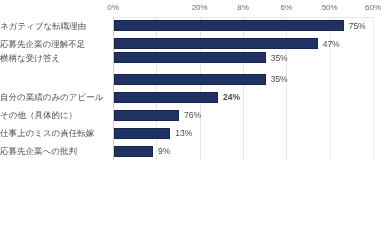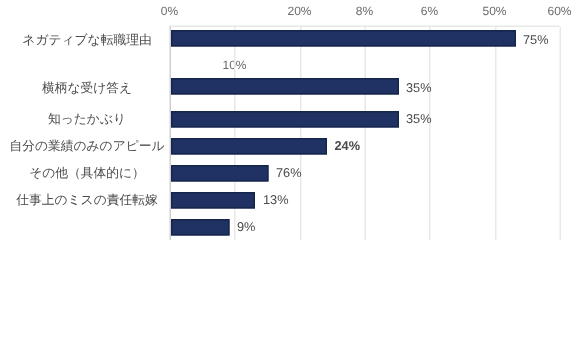--- a/index.html
+++ b/index.html
@@ -70,21 +70,21 @@
     left: 0;
     width: 384px;
     height: 17.875px;
     display: flex;
     align-items: center;
   }
   .cat-label {
     position: absolute;
     left: 0;
     width: 116px;
-    text-align: center;
+    text-align: left;
     font-size: 8.5px;
     color: #4a4a4a;
     white-space: nowrap;
     line-height: 1;
   }
   .bar {
     position: absolute;
     left: 114px;
     height: 11px;
     background: #1f3263;
@@ -122,44 +122,49 @@
       <div class="gridline" style="left: 215.667px;"></div>
       <div class="gridline" style="left: 259px;"></div>
     </div>
 
   <div class="rows">
       <div class="row" style="top: 0px; height: 17.875px;">
         <div class="cat-label">ネガティブな転職理由</div>
         <div class="bar" style="width: 229.667px; background: rgb(31, 50, 99);"></div>
         <div class="bar-value" style="left: 348.667px;">75%</div>
       </div>
+      <div class="row" style="top: 17.875px; height: 17.875px;">
+        <div class="cat-label">応募先企業の理解不足</div>
+        <div class="bar" style="width: 203.667px; background: rgb(31, 50, 99);"></div>
+        <div class="bar-value" style="left: 322.667px;">47%</div>
+      </div>
       <div class="row" style="top: 32px; height: 17.875px;">
         <div class="cat-label">横柄な受け答え</div>
         <div class="bar" style="width: 151.667px; background: rgb(31, 50, 99);"></div>
         <div class="bar-value" style="left: 270.667px;">35%</div>
       </div>
       <div class="row" style="top: 53.625px; height: 17.875px;">
-        <div class="cat-label">知ったかぶり</div>
         <div class="bar" style="width: 151.667px; background: rgb(31, 50, 99);"></div>
         <div class="bar-value" style="left: 270.667px;">35%</div>
       </div>
       <div class="row" style="top: 71.5px; height: 17.875px;">
         <div class="cat-label">自分の業績のみのアピール</div>
         <div class="bar" style="width: 104px; background: rgb(31, 50, 99);"></div>
         <div class="bar-value" style="left: 223px; font-weight: bold;">24%</div>
       </div>
       <div class="row" style="top: 89.375px; height: 17.875px;">
         <div class="cat-label">その他（具体的に）</div>
         <div class="bar" style="width: 65px; background: rgb(31, 50, 99);"></div>
         <div class="bar-value" style="left: 184px;">76%</div>
       </div>
       <div class="row" style="top: 107.25px; height: 17.875px; padding-left: 16px;">
         <div class="cat-label">仕事上のミスの責任転嫁</div>
         <div class="bar" style="width: 56.3333px; background: rgb(31, 50, 99);"></div>
         <div class="bar-value" style="left: 175.333px; text-align: center;">13%</div>
       </div>
       <div class="row" style="top: 125.125px; height: 17.875px;">
+        <div class="cat-label">応募先企業への批判</div>
         <div class="bar" style="width: 39px; background: rgb(31, 50, 99);"></div>
         <div class="bar-value" style="left: 158px;">9%</div>
       </div>
     </div>
 
 </div>
 
 </body></html>

